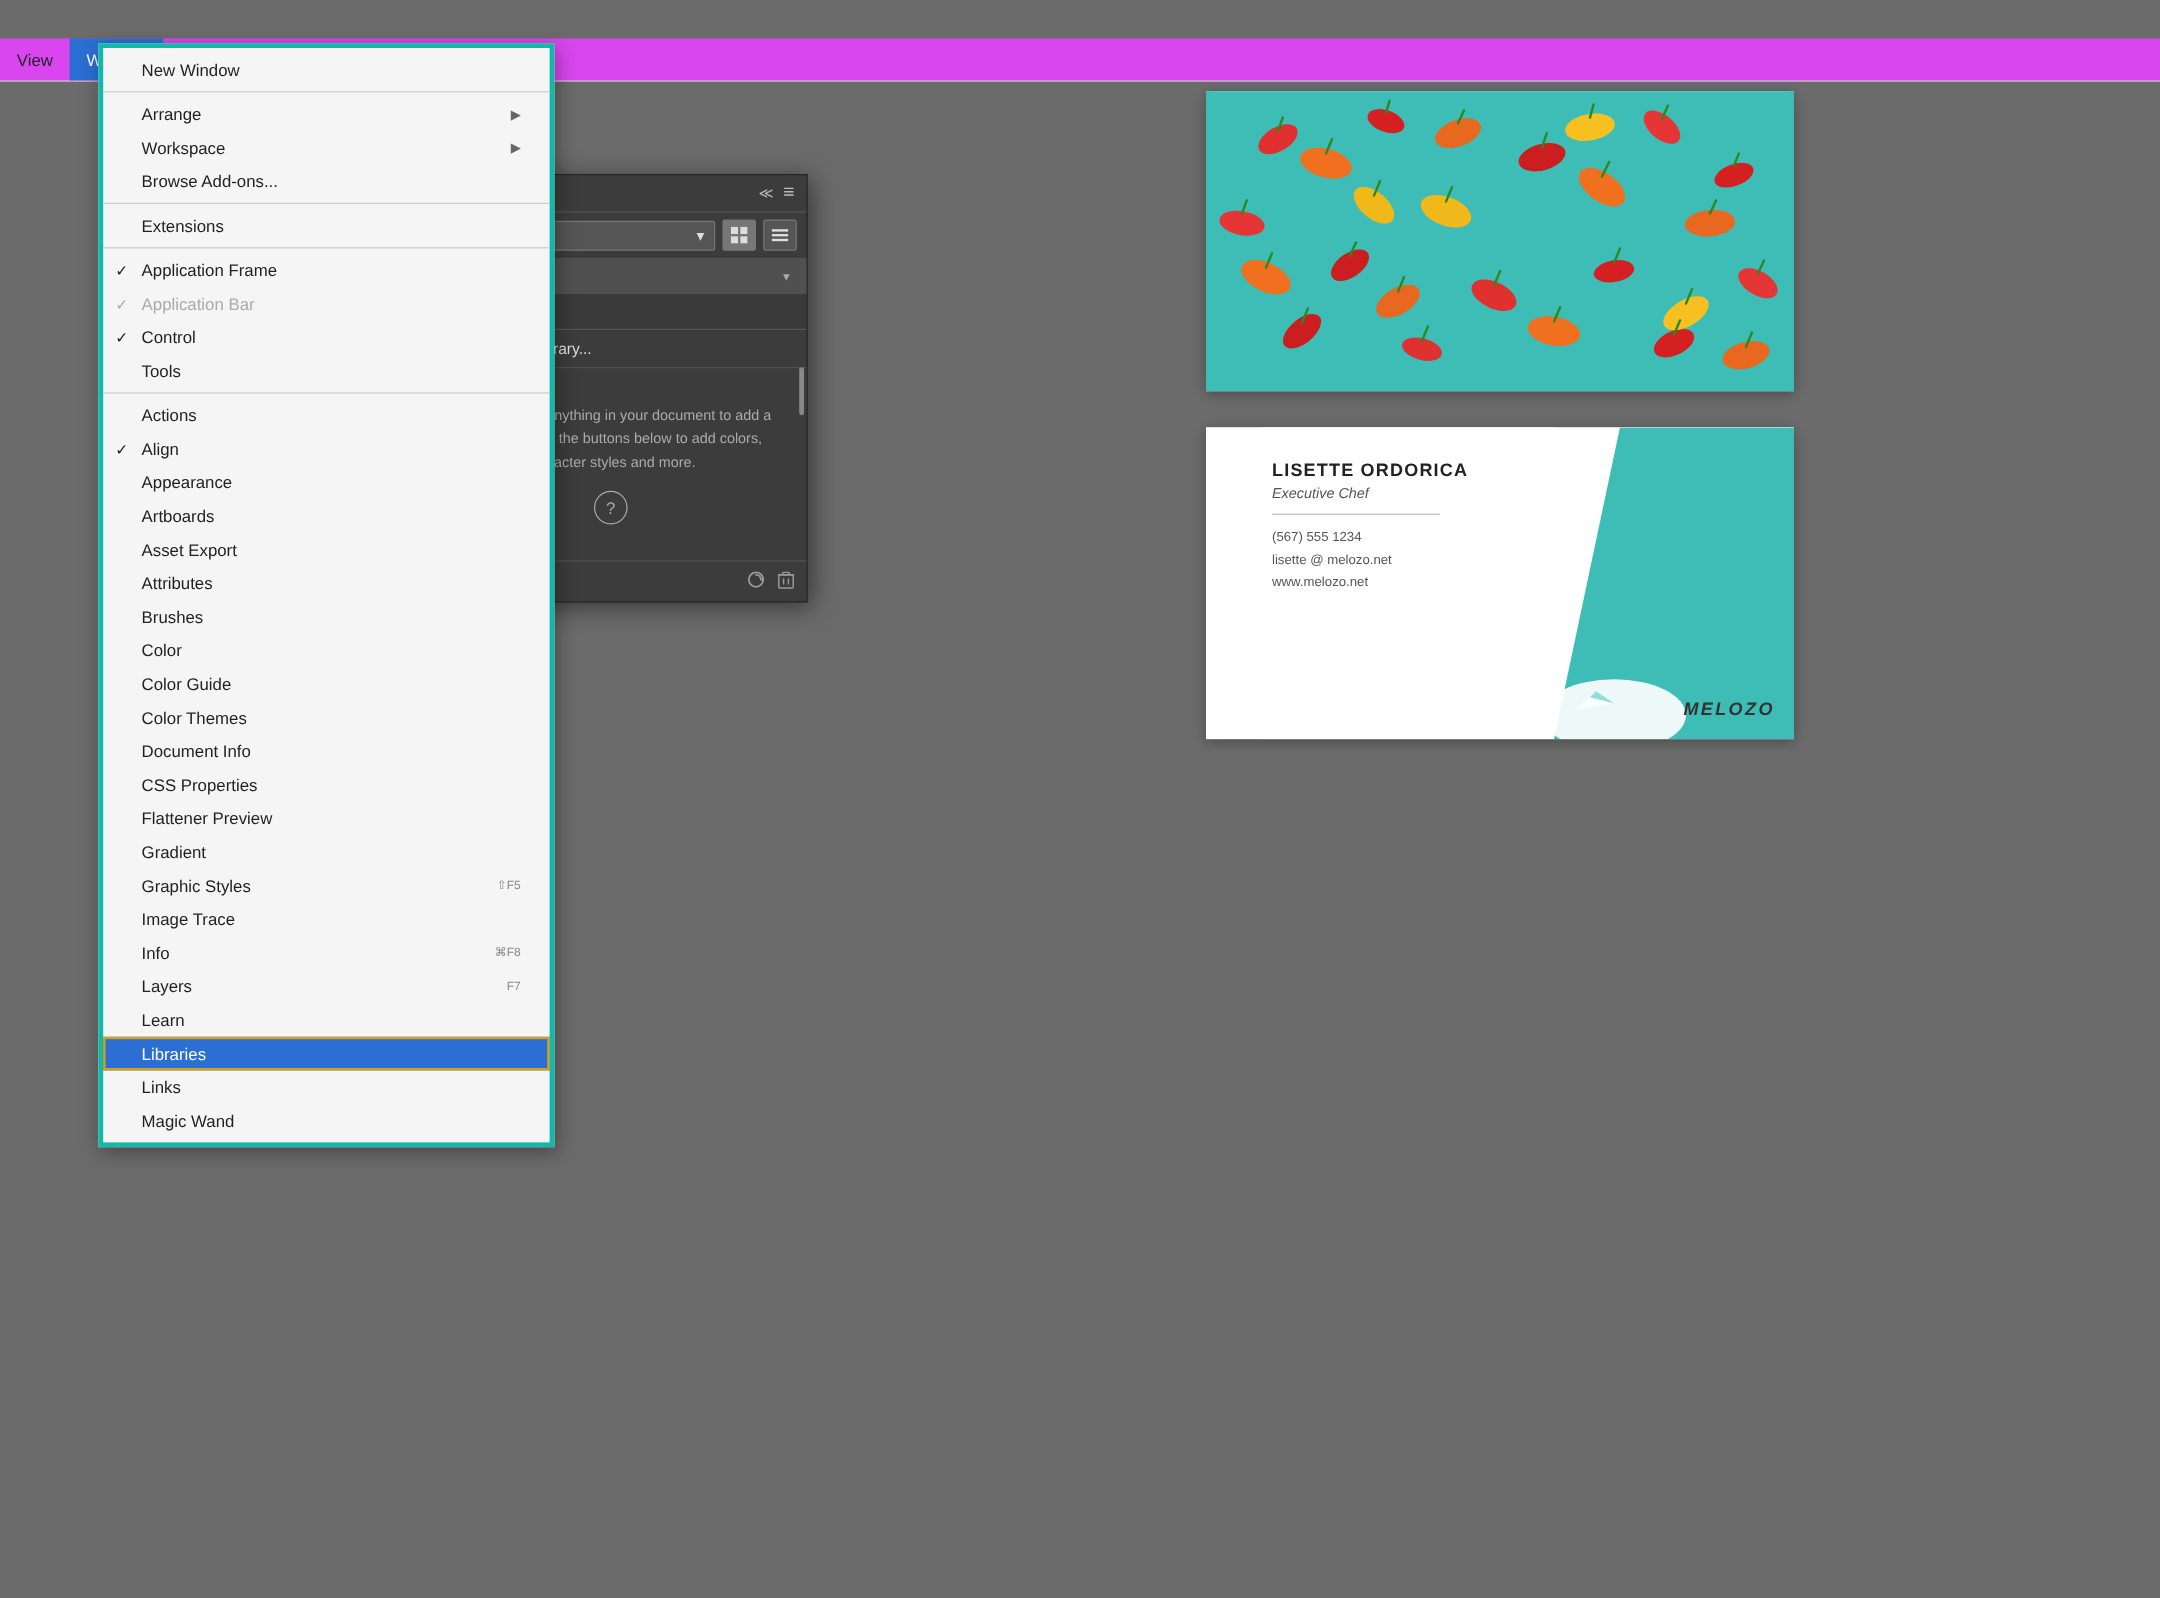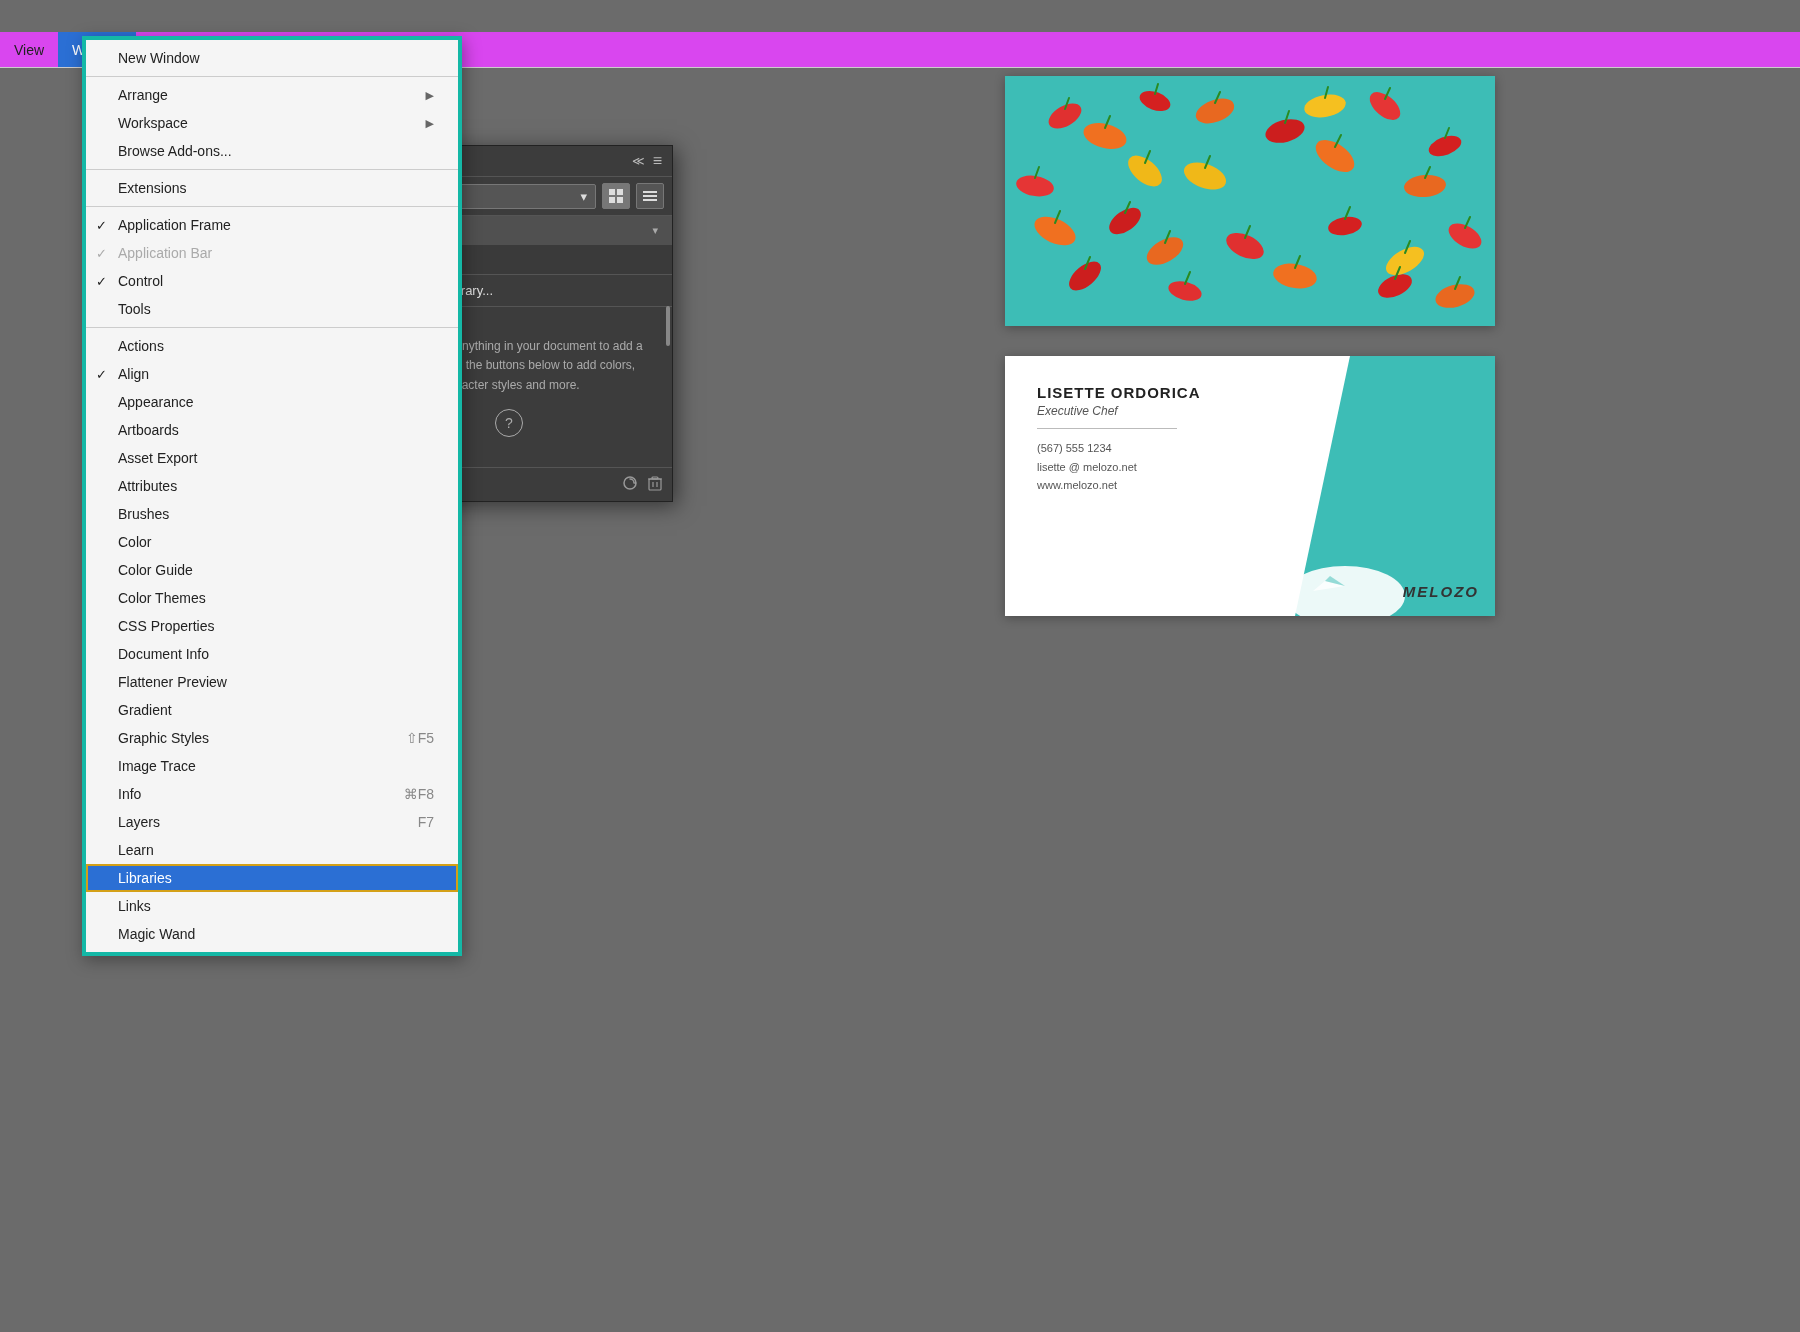--- a/index.html
+++ b/index.html
@@ -69,21 +69,21 @@
       outline: 2px solid #d4a017;
       outline-offset: -2px;
     }
     .menu-item .checkmark {
       position: absolute;
       left: 10px;
       font-size: 13px;
     }
     .menu-item .shortcut {
       color: #888;
-      font-size: 14px;
+      font-size: 10px;
     }
     .menu-item .arrow {
       font-size: 11px;
       color: #666;
     }
     .menu-item.dimmed {
       color: #aaa;
     }
     .menu-separator {
       height: 1px;
@@ -308,24 +308,25 @@
       width: 490px;
       height: 260px;
       background: #fff;
       position: relative;
       overflow: hidden;
       display: flex;
     }
     .bc-white-section {
       flex: 1;
       background: #fff;
-      padding: 28px 32px;
+      padding: 28px 8px;
       display: flex;
       flex-direction: column;
       justify-content: space-between;
+      margin-left: 47px;
     }
     .bc-name {
       font-size: 15px;
       font-weight: 800;
       color: #222;
       letter-spacing: 1px;
       text-transform: uppercase;
     }
     .bc-title {
       font-size: 12px;
@@ -446,24 +447,24 @@
   <div class="menu-item">
     <span>Color</span>
   </div>
   <div class="menu-item">
     <span>Color Guide</span>
   </div>
   <div class="menu-item">
     <span>Color Themes</span>
   </div>
   <div class="menu-item">
+    <span>Document Info</span>
+  </div>
+  <div class="menu-item">
     <span>CSS Properties</span>
-  </div>
-  <div class="menu-item">
-    <span>Document Info</span>
   </div>
   <div class="menu-item">
     <span>Flattener Preview</span>
   </div>
   <div class="menu-item">
     <span>Gradient</span>
   </div>
   <div class="menu-item">
     <span>Graphic Styles</span>
     <span class="shortcut">⇧F5</span>

